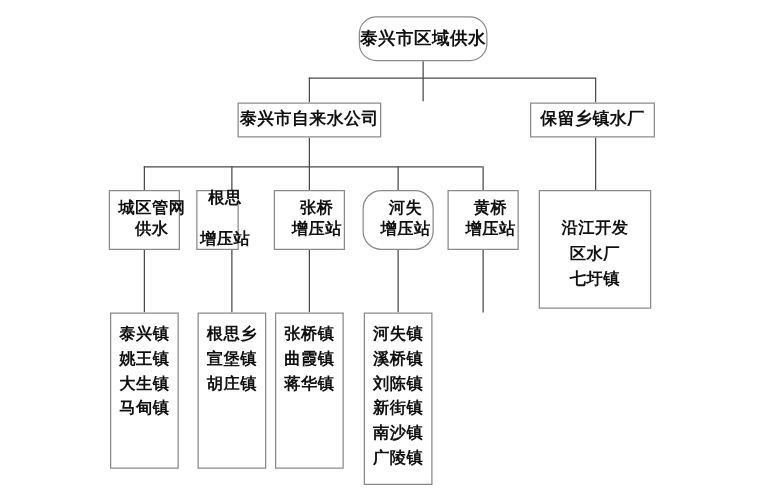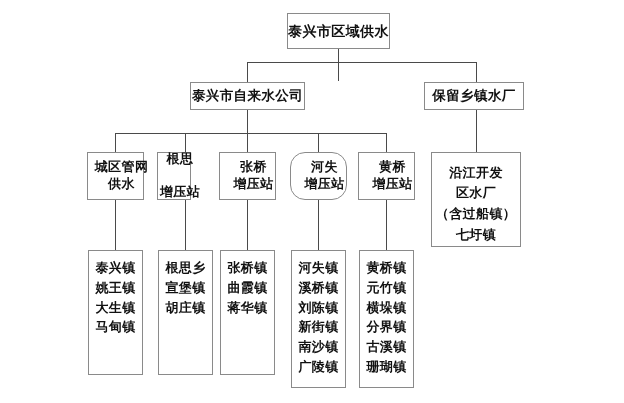--- a/index.html
+++ b/index.html
@@ -93,21 +93,21 @@
   <div class="conn v" style="left:386px; top:133px; height:19px;"></div>
 
   <div class="conn v" style="left:476px; top:110px; height:42px;"></div>
 
   <div class="conn v" style="left:115px; top:200px; height:50px;"></div>
   <div class="conn v" style="left:185px; top:200px; height:50px;"></div>
   <div class="conn v" style="left:247px; top:200px; height:50px;"></div>
   <div class="conn v" style="left:318px; top:200px; height:50px;"></div>
   <div class="conn v" style="left:386px; top:200px; height:50px;"></div>
 
-  <div class="node root" style="left:287px; top:13px; width:103px; height:36px;">
+  <div class="node root" style="left:287px; top:13px; width:103px; height:36px;border-radius:14px;">
     <span class="line">泰兴市区域供水</span>
   </div>
 
   <div class="node level2" style="left:190px; top:82px; width:115px; height:28px;">
     <span class="line">泰兴市自来水公司</span>
   </div>
 
   <div class="node level2" style="left:424px; top:82px; width:100px; height:28px;">
     <span class="line">保留乡镇水厂</span>
   </div>
@@ -133,21 +133,20 @@
   </div>
 
   <div class="node level3" style="left:358px; top:152px; width:57px; height:48px;">
     <span class="line">黄桥</span>
     <span class="line">增压站</span>
   </div>
 
   <div class="node wide-leaf" style="left:431px; top:152px; width:90px; height:95px;">
     <span class="line">沿江开发</span>
     <span class="line">区水厂</span>
-    <span class="line">（含过船镇）</span>
     <span class="line">七圩镇</span>
   </div>
 
   <div class="node leaf" style="left:88px; top:250px; width:55px; height:125px;">
     <span class="line">泰兴镇</span>
     <span class="line">姚王镇</span>
     <span class="line">大生镇</span>
     <span class="line">马甸镇</span>
   </div>
 
@@ -165,22 +164,14 @@
 
   <div class="node leaf" style="left:291px; top:250px; width:55px; height:138px;">
     <span class="line">河失镇</span>
     <span class="line">溪桥镇</span>
     <span class="line">刘陈镇</span>
     <span class="line">新街镇</span>
     <span class="line">南沙镇</span>
     <span class="line">广陵镇</span>
   </div>
 
-  <div class="node leaf" style="left:359px; top:250px; width:55px; height:138px;">
-    <span class="line">黄桥镇</span>
-    <span class="line">元竹镇</span>
-    <span class="line">横垛镇</span>
-    <span class="line">分界镇</span>
-    <span class="line">古溪镇</span>
-    <span class="line">珊瑚镇</span>
-  </div>
 
 </div>
 
 </body></html>

